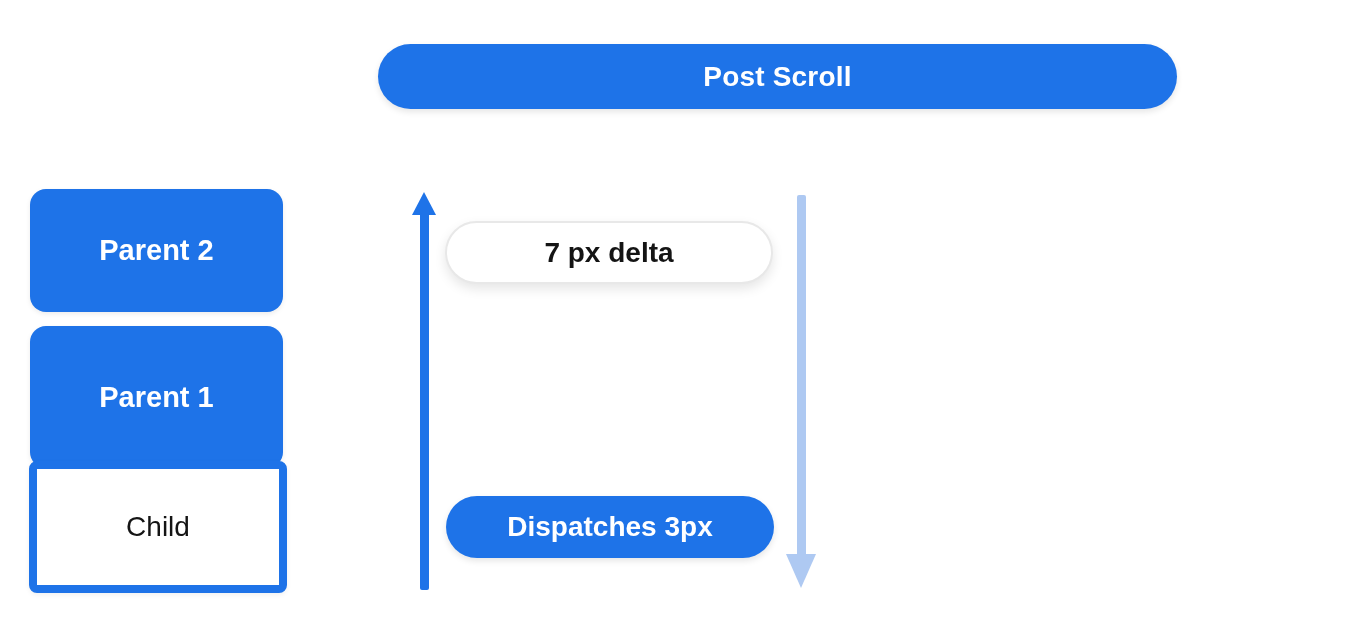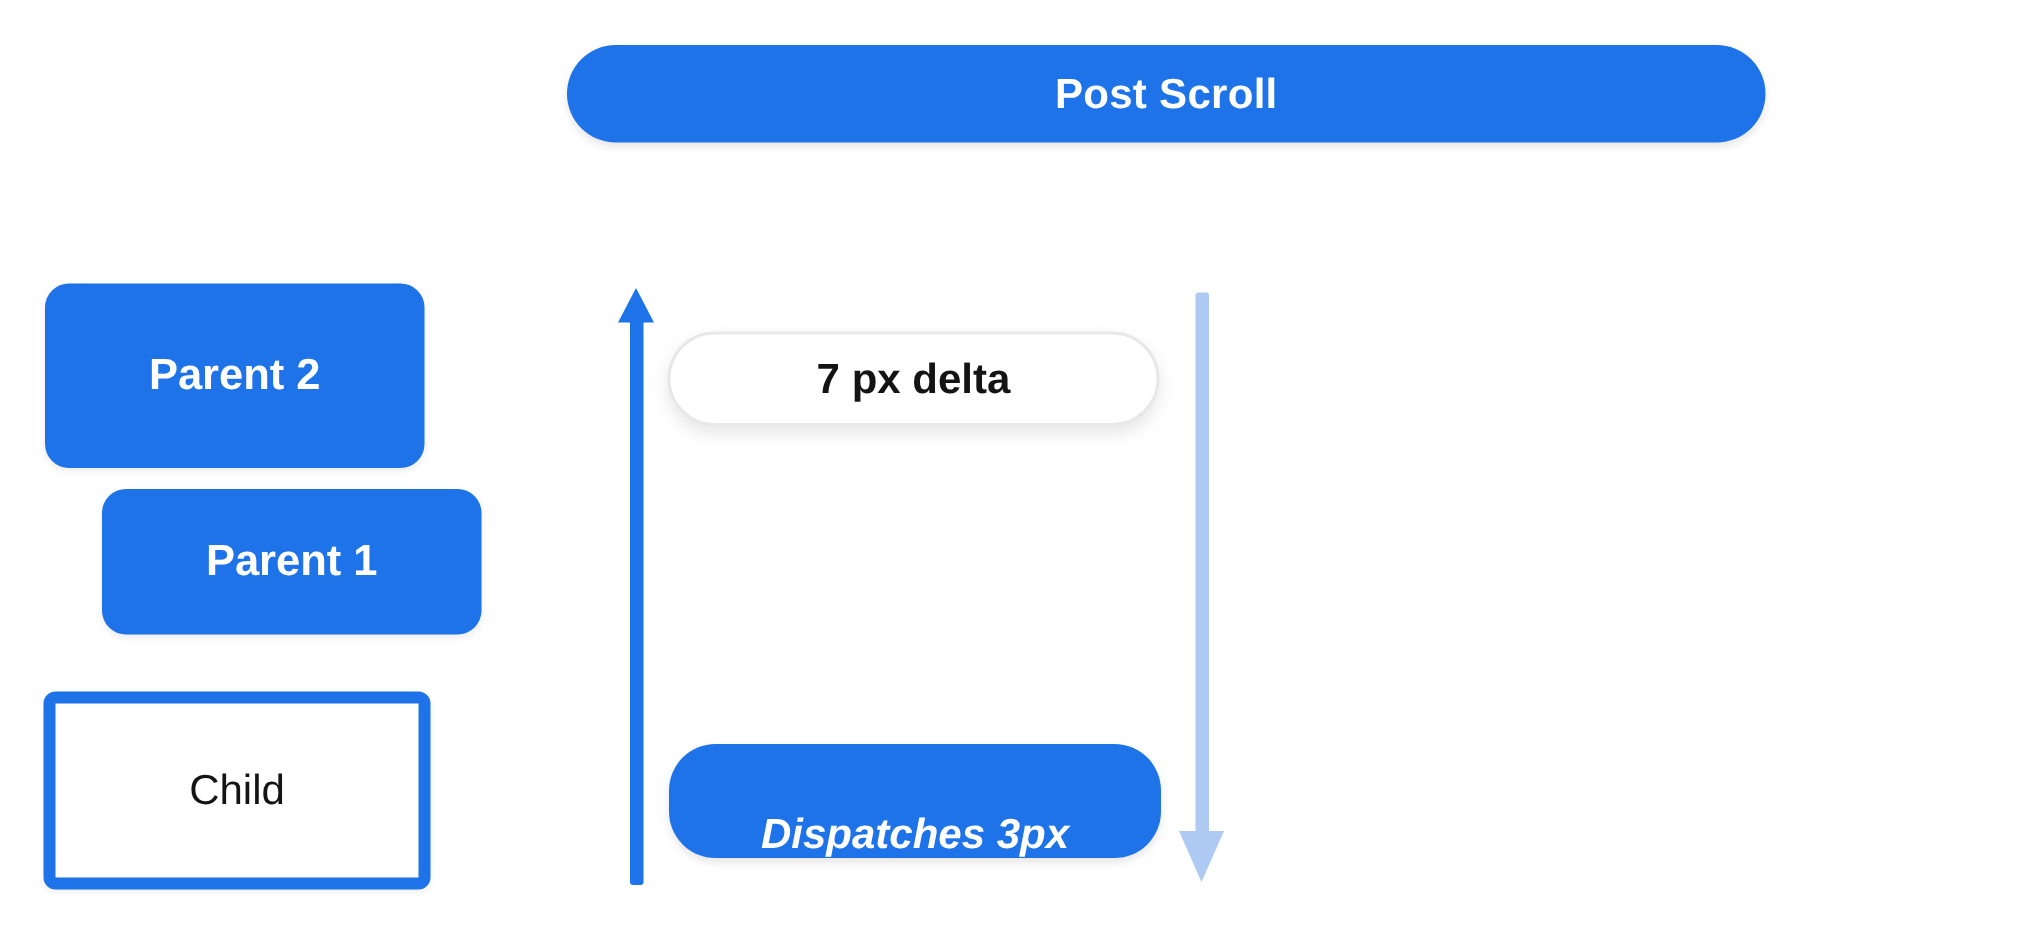--- a/index.html
+++ b/index.html
@@ -18,21 +18,21 @@
     position: relative;
     width: 1346px;
     height: 624px;
     background: var(--canvas-bg);
     overflow: hidden;
   }
 
   
   .header-pill {
     position: absolute;
-    left: 378px; top: 30px;
+    left: 378px; top: 44px;
     width: 799px; height: 65px;
     background: var(--primary-blue);
     border-radius: 33px;
     display: flex; align-items: center; justify-content: center;
     box-shadow: 0 3px 6px rgba(0,0,0,0.10);
     color: var(--text-white);
     font-size: 28px; font-weight: bold;
     letter-spacing: 0.2px;
   }
 
@@ -44,21 +44,21 @@
     border-radius: 16px;
     display: flex; align-items: center; justify-content: center;
     font-size: 29px; font-weight: bold;
     box-shadow: 0 2px 5px rgba(0,0,0,0.08);
   }
   .stack-box.filled {
     background: var(--primary-blue);
     color: var(--text-white);
   }
   .box-parent2 { top: 189px; height: 123px; }
-  .box-parent1 { top: 326px; height: 97px; margin-left: 38px; }
+  .box-parent1 { top: 326px; height: 142px; }
   .box-child {
     left: 29px; top: 461px;
     width: 258px; height: 132px;
     background: #ffffff;
     border: 8px solid var(--primary-blue);
     border-radius: 8px;
     color: var(--text-dark);
     font-weight: 500;
     font-size: 28px;
     box-shadow: 0 2px 5px rgba(0,0,0,0.06);
@@ -105,27 +105,27 @@
     border: 2px solid var(--pill-border);
     border-radius: 32px;
     display: flex; align-items: center; justify-content: center;
     box-shadow: 0 5px 12px rgba(0,0,0,0.10);
     color: var(--text-dark);
     font-size: 28px; font-weight: bold;
   }
   .dispatch-pill {
     position: absolute;
     left: 446px; top: 496px;
-    width: 328px; height: 76px;
+    width: 328px; height: 62px;
     background: var(--primary-blue);
     border-radius: 31px;
-    display: flex; align-items: flex-end; justify-content: center;
+    display: flex; align-items: center; justify-content: center;
     box-shadow: 0 3px 6px rgba(0,0,0,0.10);
     color: var(--text-white);
-    font-size: 28px; font-weight: bold; font-style: italic;
+    font-size: 28px; font-weight: bold;
   }
 </style>
 </head>
 <body>
 
 <div class="canvas">
 
   <div class="header-pill">
     <span>Post Scroll</span>
   </div>

